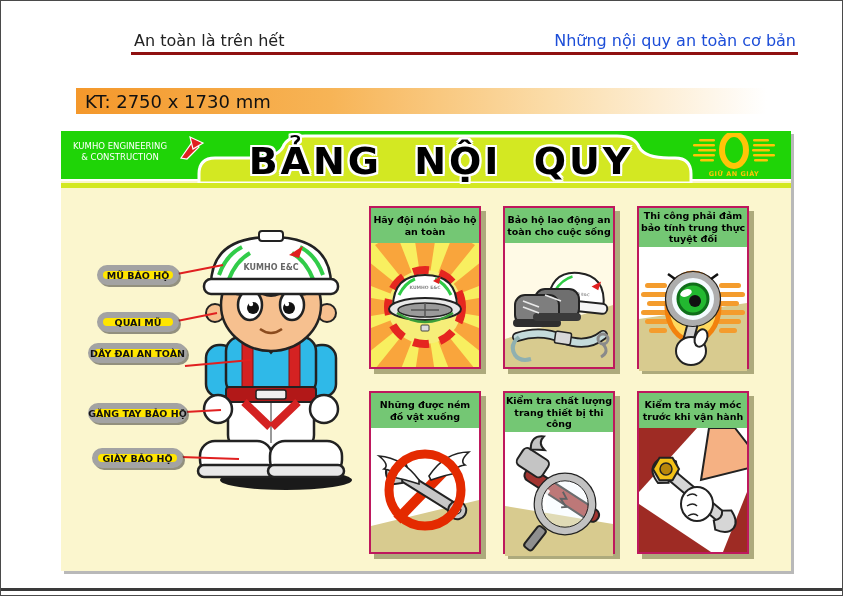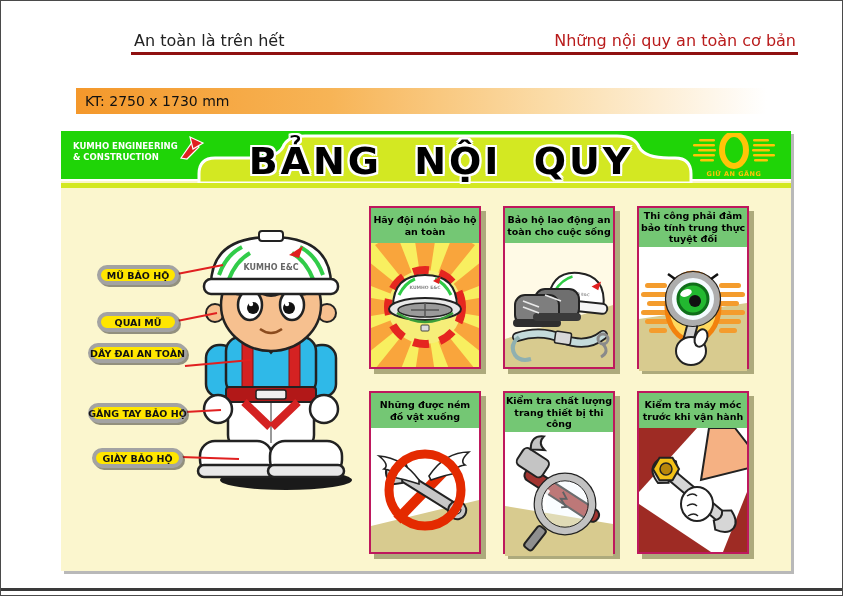--- a/index.html
+++ b/index.html
@@ -6,44 +6,44 @@
   *{box-sizing:border-box;}
   body{font-family:"DejaVu Sans",sans-serif;}
   svg text{font-family:"DejaVu Sans",sans-serif;}
   .canvas{position:relative;width:843px;height:596px;background:#fff;border:1px solid #4a4a4a;overflow:hidden;}
 
   
   .ad-logo{position:absolute;left:62px;top:8px;width:80px;height:52px;}
   .ad-logo .mark{font-weight:bold;font-size:38px;line-height:38px;color:#A31414;letter-spacing:-3px;}
   .ad-logo .sub{font-size:6.5px;color:#444;margin-top:1px;letter-spacing:.4px;}
   .tag-left{position:absolute;left:133px;top:30px;font-size:16px;color:#222;}
-  .tag-right{position:absolute;right:46px;top:30px;font-size:16px;color:#b91c1c;}
+  .tag-right{position:absolute;right:46px;top:30px;font-size:16px;color:#1d4ed8;}
   .red-rule{position:absolute;left:130px;top:51px;width:667px;height:3px;background:#8F1010;}
 
   
   .kt-bar{position:absolute;left:75px;top:87px;width:727px;height:26px;
     background:linear-gradient(to right,#F4982B 0%,#F7B456 35%,#FBDCA8 65%,#FFFFFF 95%);
-    display:flex;align-items:center;padding-left:9px;font-size:14px;color:#111;}
+    display:flex;align-items:center;padding-left:9px;font-size:18px;color:#111;}
 
   
   .board{position:absolute;left:60px;top:130px;width:730px;height:440px;background:#FBF6CE;
     box-shadow:3px 3px 0 #B9B9B9;}
   .band{position:absolute;left:0;top:0;width:730px;height:50px;background:#1FD407;border-bottom:2px solid #fff;}
   .lime-strip{position:absolute;left:0;top:52px;width:730px;height:5px;background:#D3E822;}
   .cloud-svg{position:absolute;left:0;top:0;}
-  .company{position:absolute;left:12px;top:10px;color:#fff;font-weight:bold;font-size:8.5px;line-height:1.35;z-index:3;}
+  .company{position:absolute;left:12px;top:10px;color:#fff;font-weight:normal;font-size:8.5px;line-height:1.35;z-index:3;text-align:center;}
   .kumho-arrow{position:absolute;left:116px;top:3px;z-index:3;}
   .board-title{position:absolute;left:150px;top:8px;width:460px;text-align:center;z-index:3;
     font-size:38px;font-weight:bold;color:#000;letter-spacing:3px;word-spacing:16px;
     text-shadow:-2px -2px 0 #fff,2px -2px 0 #fff,-2px 2px 0 #fff,2px 2px 0 #fff,0 -2px 0 #fff,0 2px 0 #fff,-2px 0 0 #fff,2px 0 0 #fff;}
   .o-logo{position:absolute;left:630px;top:2px;width:86px;height:46px;z-index:3;text-align:center;}
   .o-caption{font-size:6.5px;font-weight:bold;color:#FFC408;margin-top:-3px;letter-spacing:.5px;}
 
   
-  .plabel{position:absolute;background:#FFE600;border:4px solid #a3a3a3;border-radius:10px;
+  .plabel{position:absolute;background:#FFE600;border:6px solid #a3a3a3;border-radius:10px;
     height:20px;display:flex;align-items:center;justify-content:center;
     font-size:9.5px;font-weight:bold;color:#111;white-space:nowrap;
     box-shadow:2px 2px 0 rgba(60,60,60,.55);z-index:4;}
   .connectors{position:absolute;left:0;top:0;z-index:2;}
   .character{position:absolute;left:125px;top:98px;z-index:1;}
 
   
   .panel{position:absolute;width:112px;height:163px;border:2px solid #be185d;background:#fff;
     box-shadow:5px 5px 0 rgba(96,93,42,.5);}
   .panel-title{background:#74C774;min-height:35px;display:flex;align-items:center;justify-content:center;
@@ -95,21 +95,21 @@
           <rect x="2" y="21" width="22" height="2.6" rx="1.3"></rect>
           <rect x="9" y="26" width="14" height="2.6" rx="1.3"></rect>
           <rect x="62" y="6" width="16" height="2.6" rx="1.3"></rect>
           <rect x="62" y="11" width="22" height="2.6" rx="1.3"></rect>
           <rect x="61" y="16" width="18" height="2.6" rx="1.3"></rect>
           <rect x="62" y="21" width="22" height="2.6" rx="1.3"></rect>
           <rect x="63" y="26" width="14" height="2.6" rx="1.3"></rect>
         </g>
         <ellipse cx="43" cy="17" rx="12" ry="16" fill="none" stroke="#FFC408" stroke-width="6"></ellipse>
       </svg>
-      <div class="o-caption">GIỮ AN GĂNG</div>
+      <div class="o-caption">GIỮ AN GIÀY</div>
     </div>
 
     <svg class="connectors" width="730" height="440">
       <g stroke="#E02020" stroke-width="2.2">
         <line x1="116" y1="143" x2="162" y2="134"></line>
         <line x1="116" y1="190" x2="156" y2="182"></line>
         <line x1="124" y1="235" x2="190" y2="229"></line>
         <line x1="124" y1="281" x2="160" y2="279"></line>
         <line x1="120" y1="326" x2="178" y2="328"></line>
       </g>

